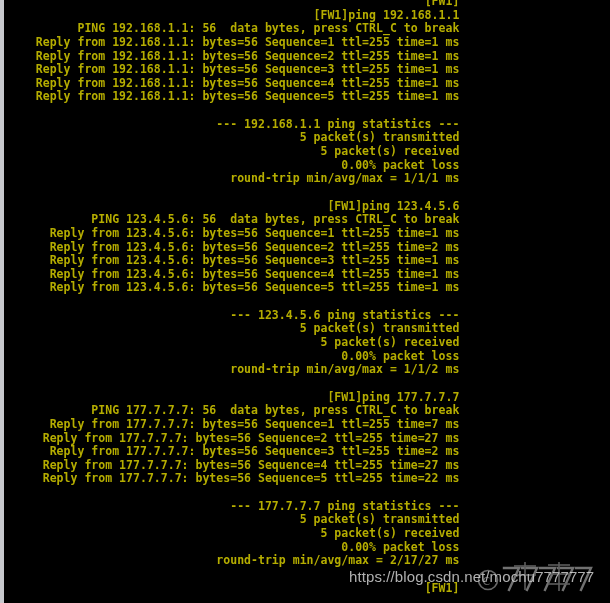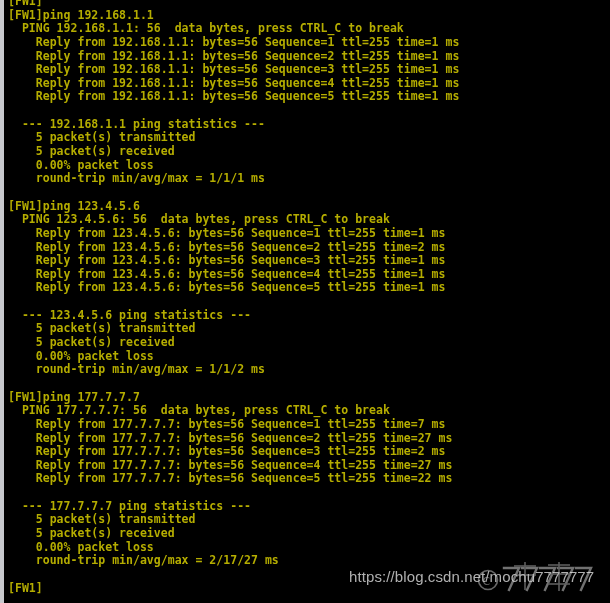--- a/index.html
+++ b/index.html
@@ -15,20 +15,21 @@
   }
 
   #terminal-window {
     position: relative;
     width: 610px;
     height: 603px;
     background: #000000;
     border-left: 4px solid #c8c9cd;
     box-sizing: border-box;
     overflow: hidden;
+    text-align: right;
   }
 
   #terminal-output {
     position: absolute;
     left: 4px;
     top: -5px;
     margin: 0;
     padding: 0;
     white-space: pre;
     font-family: "DejaVu Sans Mono", "Liberation Mono", monospace;

